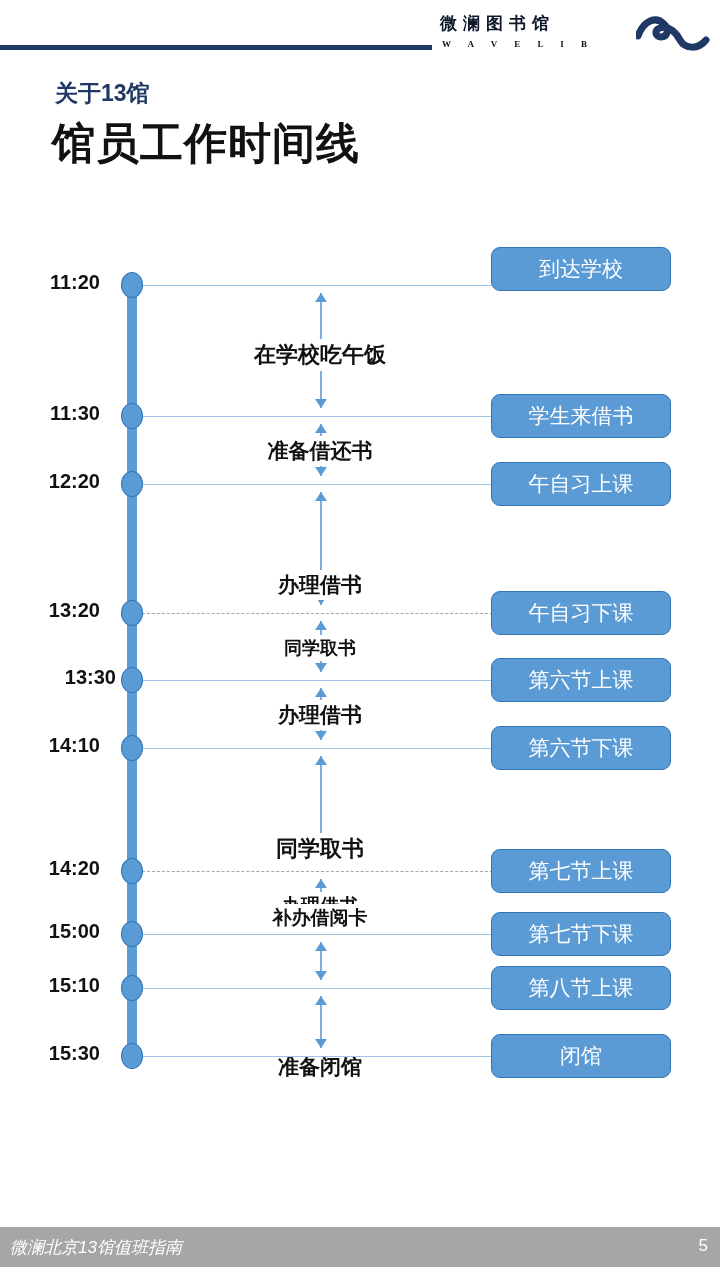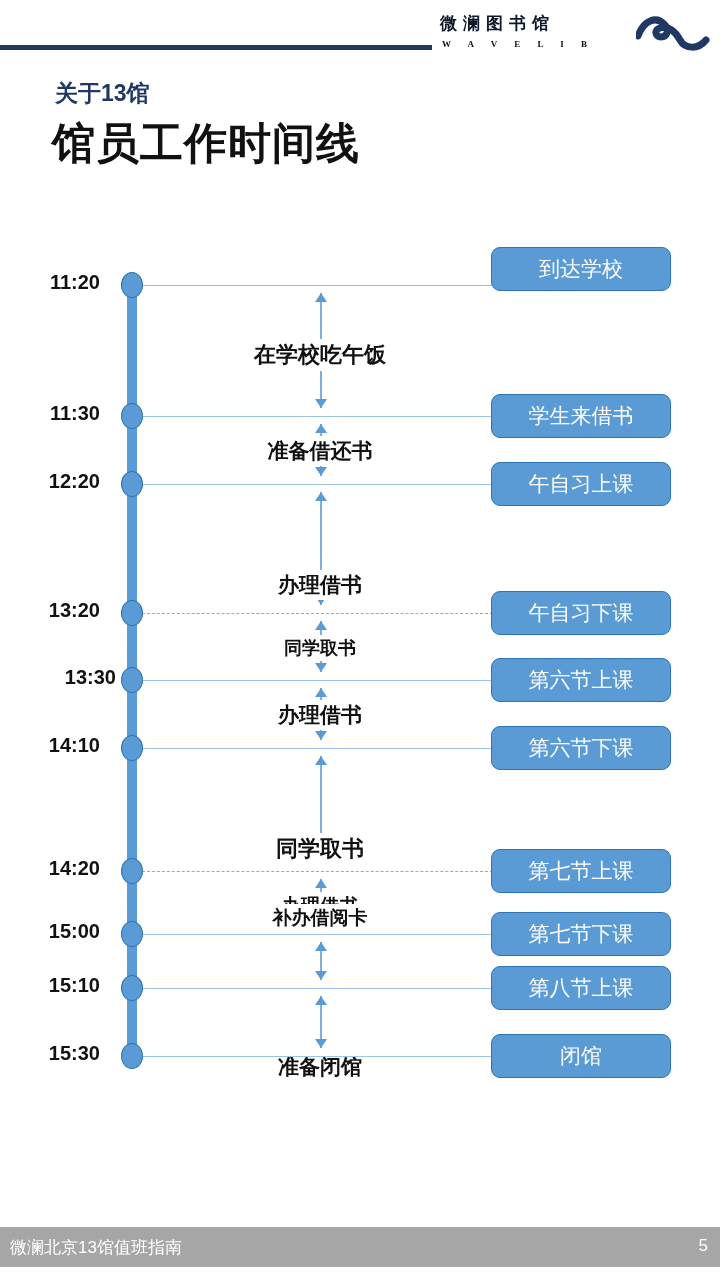--- a/index.html
+++ b/index.html
@@ -45,21 +45,21 @@
   .dimline{position:absolute;left:320px;width:1.6px;background:#7FAEDC;}
   .arrow{position:absolute;width:0;height:0;left:315px;
     border-left:6px solid transparent;border-right:6px solid transparent;}
   .arrow.up{border-bottom:9px solid #5B9BD5;}
   .arrow.down{border-top:9px solid #5B9BD5;}
   .gap-label{position:absolute;left:160px;width:320px;text-align:center;
     font-weight:bold;color:#111;white-space:nowrap;background:#ffffff;}
 
   
   .footbar{position:absolute;left:0;top:1227px;width:720px;height:40px;background:#A6A6A6;}
-  .foot-left{position:absolute;left:10px;top:1236px;font-size:17px;color:#ffffff;white-space:nowrap;}
+  .foot-left{position:absolute;left:10px;top:1236px;font-size:17px;color:#ffffff;white-space:nowrap;font-style:italic;}
   .foot-page{position:absolute;right:12px;top:1236px;font-size:17px;color:#ffffff;}
 </style>
 </head>
 <body>
 
 <div class="slide">
 
   <div class="hdr-rule"></div>
 
   <div class="logo">

